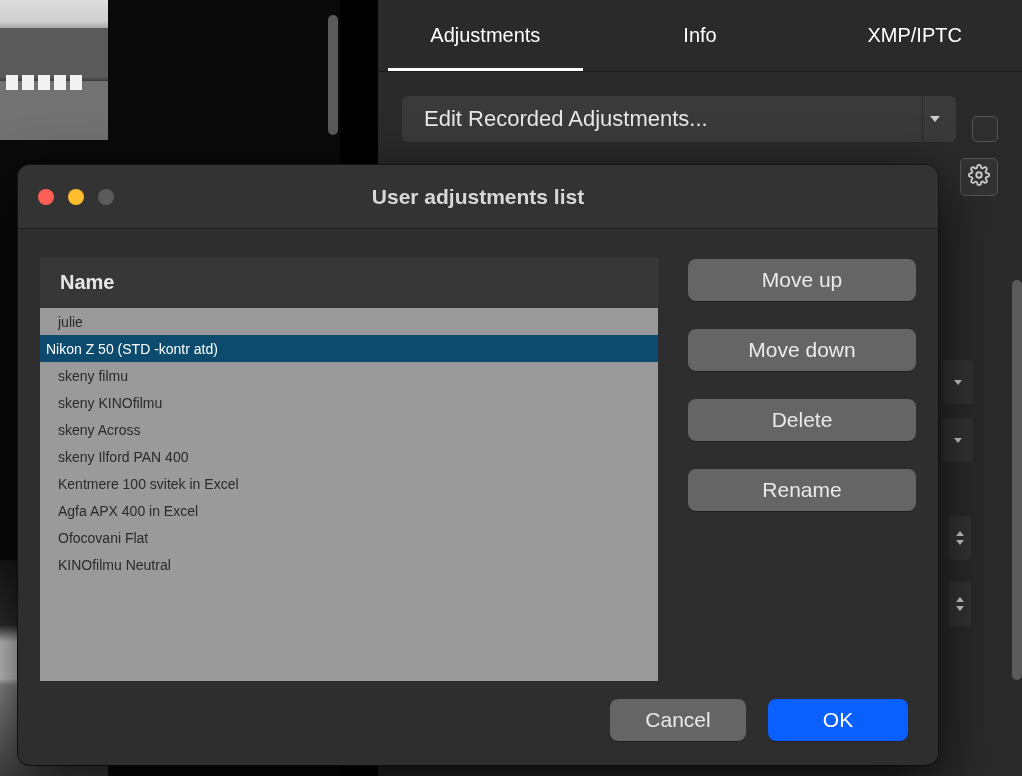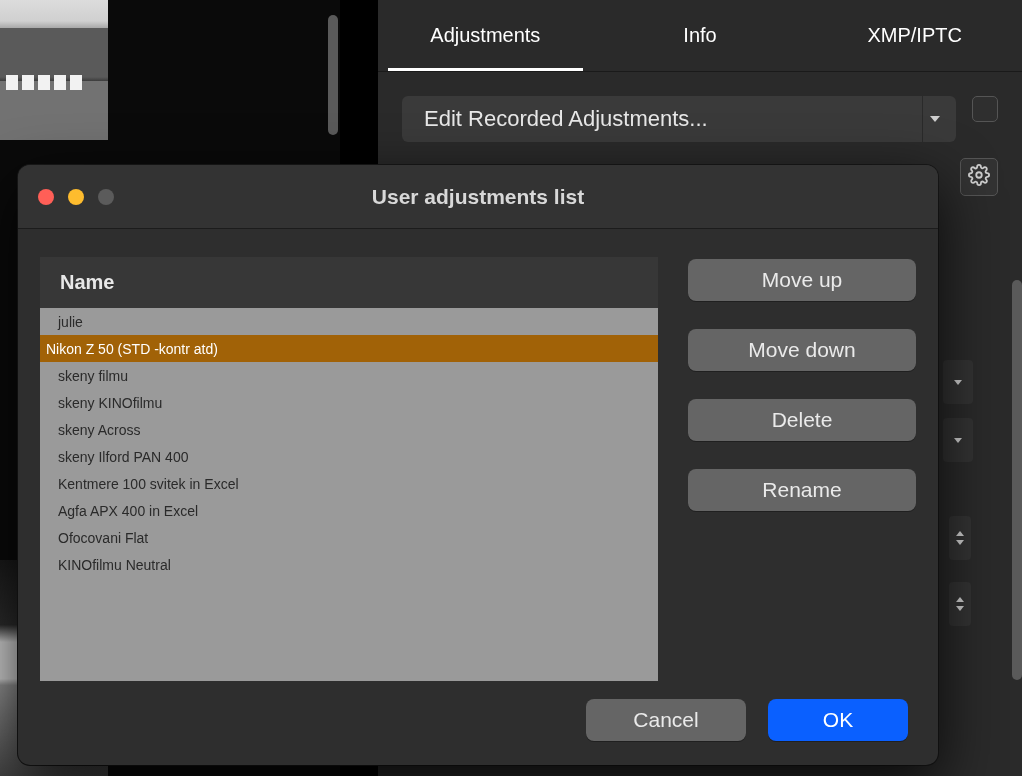--- a/index.html
+++ b/index.html
@@ -58,21 +58,21 @@
   }
   .tab.active::after {
     content: "";
     position: absolute;
     left: 10px; right: 10px; bottom: 0;
     height: 3px; background: #fff;
   }
 
   .edit-row {
     display: flex;
-    align-items: flex-start;
+    align-items: flex-end;
     gap: 16px;
     padding: 24px 24px 0 24px;
   }
   .dropdown-big {
     flex: 1;
     height: 46px;
     background: #3a3a3a;
     border-radius: 6px;
     display: flex;
     align-items: center;
@@ -195,21 +195,21 @@
     min-height: 0;
   }
   .list-row {
     padding: 6px 18px 5px 18px;
     font-size: 14px;
     color: #2a2a2a;
     font-weight: 400;
     white-space: nowrap;
   }
   .list-row.selected {
-    background: #a16207;
+    background: #0c4a6e;
     color: #fff;
     padding-left: 6px;
   }
 
   .side-buttons {
     flex: 1;
     display: flex;
     flex-direction: column;
     gap: 28px;
     padding-top: 2px;
@@ -217,21 +217,21 @@
   .btn {
     height: 42px;
     background: #656565;
     border-radius: 8px;
     display: flex; align-items: center; justify-content: center;
     font-size: 21px;
     color: #eaeaea;
     font-weight: 400;
     box-shadow: 0 1px 0 rgba(0,0,0,0.3);
   }
-  .btn.small { width: 160px; }
+  .btn.small { width: 136px; }
   .btn.primary { background: #0a60ff; color: #fff; width: 140px; font-weight: 500;}
   .dialog-footer {
     display: flex;
     justify-content: flex-end;
     gap: 22px;
     padding: 18px 30px 24px 30px;
   }
 </style>
 </head>
 <body>

